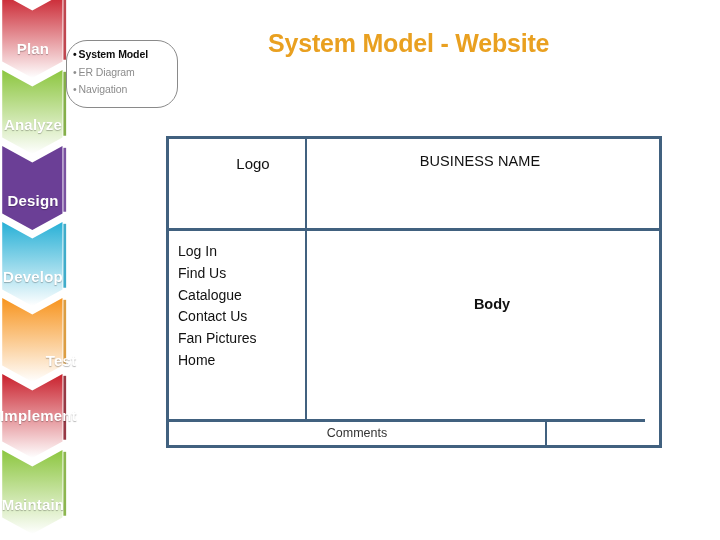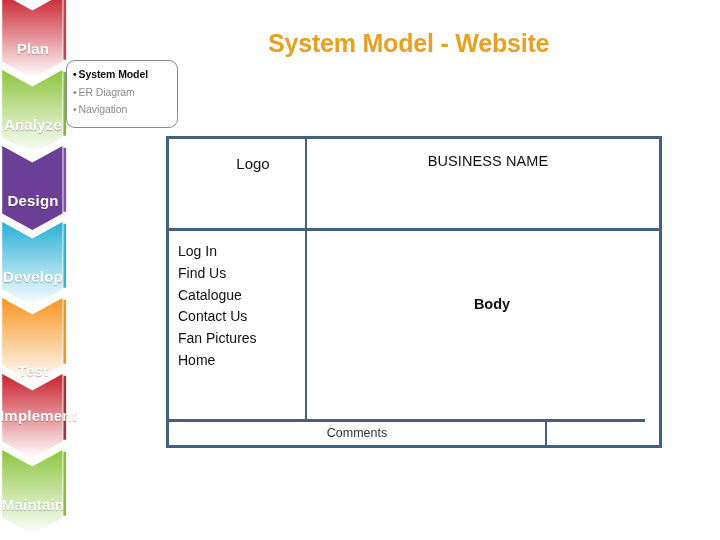--- a/index.html
+++ b/index.html
@@ -58,24 +58,23 @@
 
   
   #callout {
     position: absolute;
     left: 66px;
     top: 40px;
     width: 112px;
     height: 68px;
     background: #ffffff;
     border: 1px solid #8a8a8a;
-    border-radius: 9px;
+    border-radius: 21px;
     box-sizing: border-box;
     padding: 5px 4px 4px 6px;
-    margin-top: 20px;
   }
   .callout-item {
     font-size: 10.5px;
     line-height: 17.5px;
     color: #8c8c8c;
     white-space: nowrap;
     letter-spacing: -0.1px;
   }
   .callout-item.active {
     color: #0d0d0d;
@@ -148,21 +147,21 @@
     width: 136px; height: 92px;
     padding-top: 16px;
   }
   #wf-logo-text {
     text-align: center;
     font-size: 15px;
     color: #111111;
   }
 
   #wf-business-cell {
-    left: 142px; top: 0;
+    left: 134px; top: 0;
     width: 354px; height: 92px;
     padding-top: 14px;
   }
   #wf-business-text {
     text-align: center;
     font-size: 14.5px;
     color: #111111;
     letter-spacing: 0.1px;
   }
 
@@ -270,21 +269,21 @@
         <svg class="phase-shape" width="74" height="92" viewBox="0 0 74 92">
           <defs>
             <linearGradient id="grad4" x1="0" y1="0" x2="0" y2="1">
               <stop offset="0%" stop-color="#f7941e"></stop>
               <stop offset="100%" stop-color="#ffffff"></stop>
             </linearGradient>
           </defs>
           <path d="M 0 0 L 33 18 L 66 0 L 66 74 L 33 92 L 0 74 Z" fill="url(#grad4)"></path>
           <rect x="67" y="2" width="3" height="70" fill="#d8922c" opacity="0.9"></rect>
         </svg>
-        <div class="phase-label" style="top: 64px;">Test</div>
+        <div class="phase-label" style="top: 54px; padding-left: 28px;">Test</div>
       </div>
       <div class="phase-chevron" style="top: 380px; height: 92px;">
         <svg class="phase-shape" width="74" height="92" viewBox="0 0 74 92">
           <defs>
             <linearGradient id="grad5" x1="0" y1="0" x2="0" y2="1">
               <stop offset="0%" stop-color="#c9202c"></stop>
               <stop offset="100%" stop-color="#ffffff"></stop>
             </linearGradient>
           </defs>
           <path d="M 0 0 L 33 18 L 66 0 L 66 74 L 33 92 L 0 74 Z" fill="url(#grad5)"></path>

